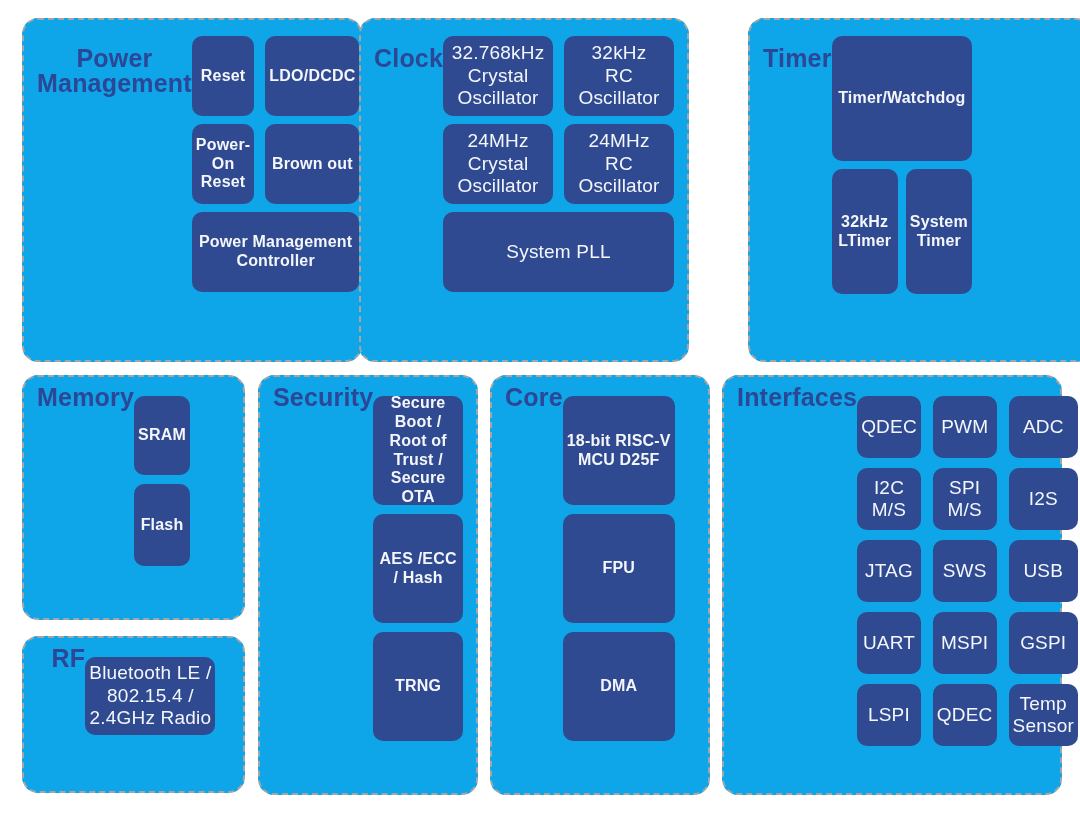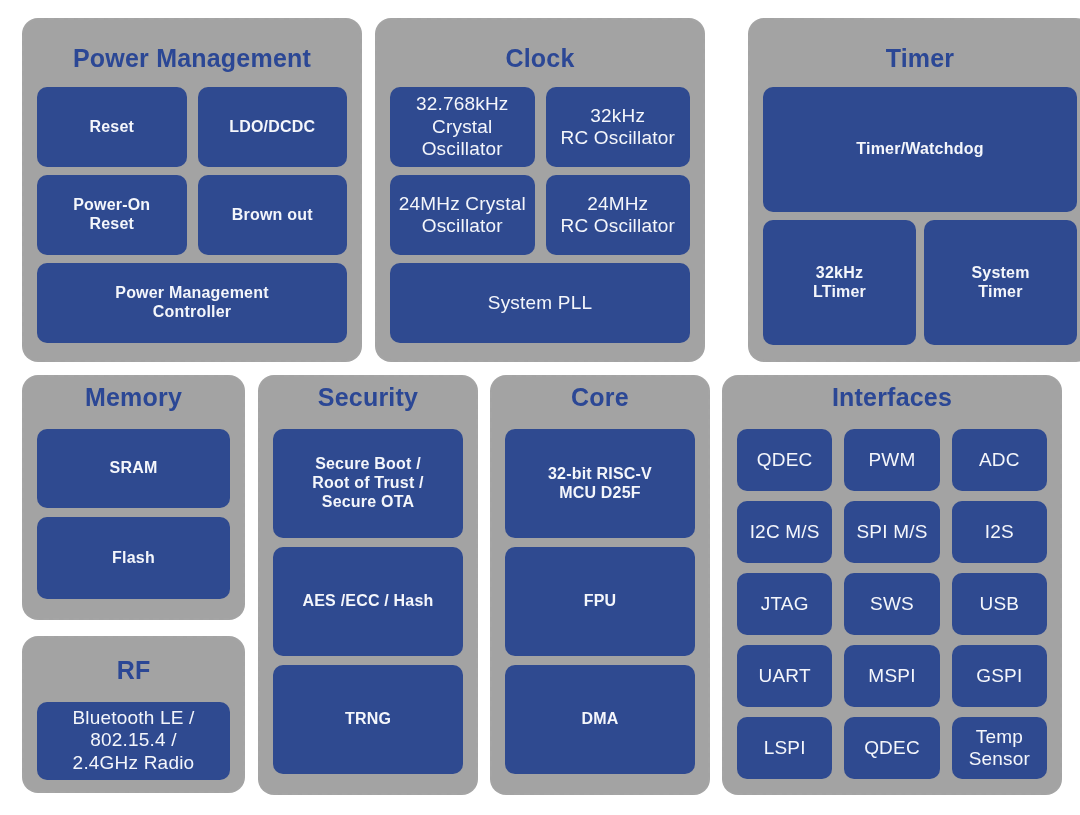--- a/index.html
+++ b/index.html
@@ -13,26 +13,26 @@
   .canvas{
     position:relative;
     width:1080px;height:815px;
     background:var(--page-bg);
     font-family:"Liberation Sans","DejaVu Sans",sans-serif;
     overflow:hidden;
   }
   .panel{
     position:absolute;
     box-sizing:border-box;
-    background:#a3a3a3;
+    background:#0ea5e9;
     border:2px dashed var(--border-color);
     border-radius:16px;
     padding:0 13px;
     display:flex;
-    flex-direction:column;
+    flex-direction:row;
   }
   .panel-title{
     margin:0;
     text-align:center;
     font-weight:700;
     font-size:25px;
     line-height:25px;
     color:var(--title-color);
     letter-spacing:.2px;
   }
@@ -53,21 +53,21 @@
     font-size:19px;
     font-weight:500;
     line-height:1.18;
     box-sizing:border-box;
     padding:2px 4px;
     letter-spacing:.2px;
   }
   .blocks-lg .block{font-size:16px;font-weight:bold;}
   
   .panel-power      {left:22px;  top:18px;  width:340px; height:344px;}
-  .panel-clock      {left:375px; top:18px;  width:330px; height:344px;}
+  .panel-clock      {left:359px; top:18px;  width:330px; height:344px;}
   .panel-timer      {left:748px; top:18px;  width:344px; height:344px;}
   .panel-memory     {left:22px;  top:375px; width:223px; height:245px;}
   .panel-rf         {left:22px;  top:636px; width:223px; height:157px;justify-content:center;}
   .panel-security   {left:258px; top:375px; width:220px; height:420px;}
   .panel-core       {left:490px; top:375px; width:220px; height:420px;}
   .panel-interfaces {left:722px; top:375px; width:340px; height:420px;}
   
   .grid-2{
     display:grid;
     grid-template-columns:1fr 1fr;
@@ -162,21 +162,21 @@
 Root of Trust /
 Secure OTA</div>
       <div class="block sec-block">AES /ECC / Hash</div>
       <div class="block sec-block">TRNG</div>
     </div>
   </section>
 
   <section class="panel t-bottom panel-core">
     <h2 class="panel-title">Core</h2>
     <div class="blocks col-stack blocks-lg">
-      <div class="block sec-block">32-bit RISC-V
+      <div class="block sec-block">18-bit RISC-V
 MCU D25F</div>
       <div class="block sec-block">FPU</div>
       <div class="block sec-block">DMA</div>
     </div>
   </section>
 
   <section class="panel t-bottom panel-interfaces">
     <h2 class="panel-title">Interfaces</h2>
     <div class="blocks grid-3">
       <div class="block">QDEC</div>

